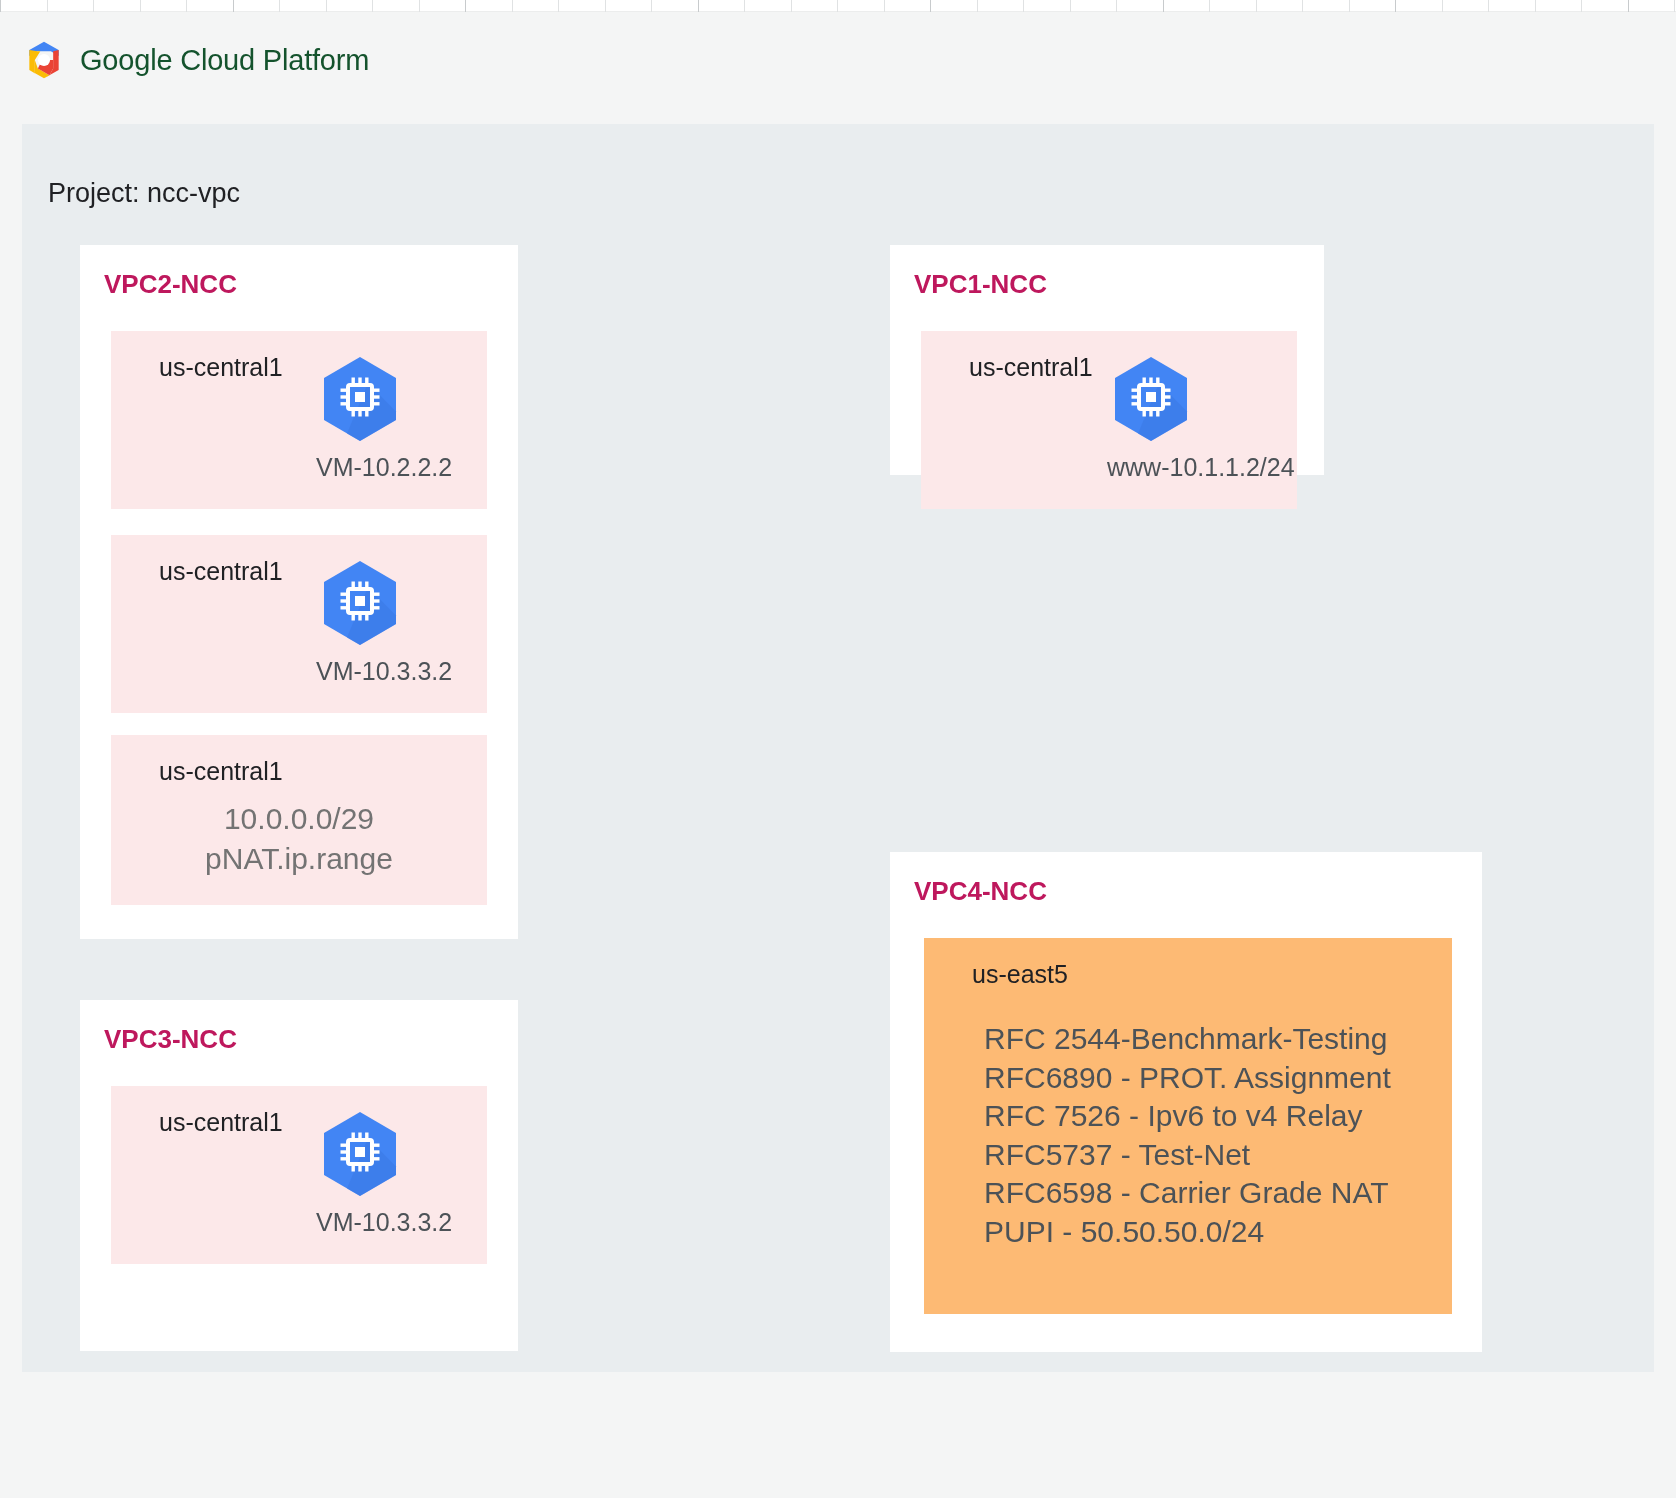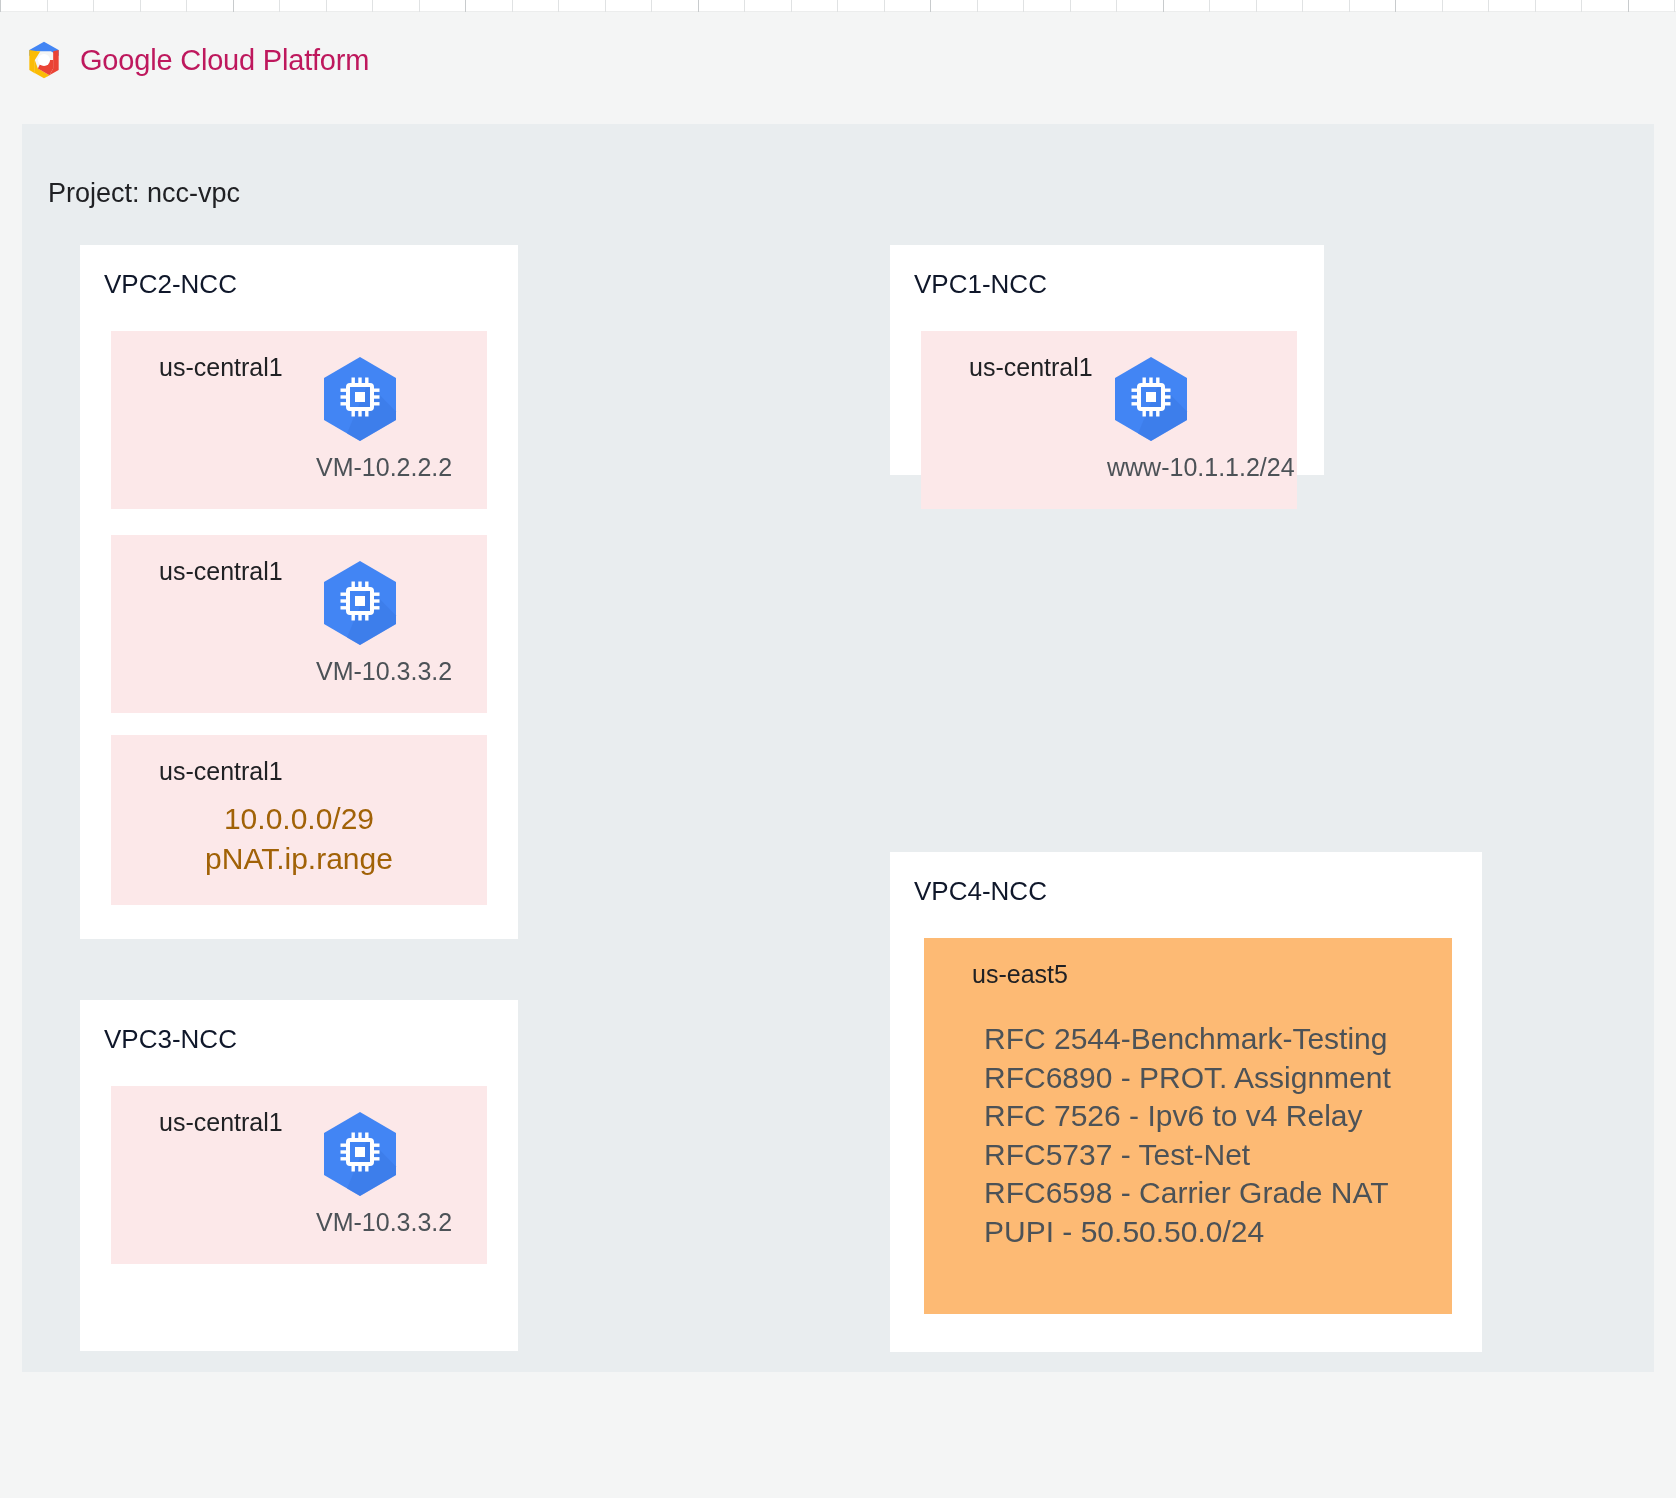--- a/index.html
+++ b/index.html
@@ -53,21 +53,21 @@
     height: 46px;
   }
   .gcp-logo {
     width: 44px;
     height: 44px;
     margin-right: 14px;
     flex: none;
   }
   .gcp-wordmark {
     font-size: 29px;
-    color: #be185d;
+    color: #14532d;
     letter-spacing: -0.2px;
     white-space: nowrap;
   }
 
   
   .project {
     position: absolute;
     left: 22px;
     top: 112px;
     width: 1632px;
@@ -88,21 +88,22 @@
   .vpc {
     position: absolute;
     background: #ffffff;
     box-sizing: border-box;
   }
   .vpc-title {
     position: absolute;
     left: 24px;
     top: 24px;
     font-size: 26px;
-    color: #0f172a;
+    color: #be185d;
+    font-weight: bold;
   }
 
   #vpc2 { left: 58px;  top: 121px;  width: 438px;  height: 694px; }
   #vpc1 { left: 868px; top: 121px;  width: 434px;  height: 230px; }
   #vpc3 { left: 58px;  top: 876px;  width: 438px;  height: 351px; }
   #vpc4 { left: 868px; top: 728px;  width: 592px;  height: 500px; }
 
   
   .subnet {
     position: absolute;
@@ -154,21 +155,21 @@
 
   
   .range-lines {
     position: absolute;
     left: 0;
     top: 64px;
     width: 100%;
     text-align: center;
     font-size: 30px;
     line-height: 40px;
-    color: #a16207;
+    color: #737373;
   }
 
   
   .rfc-list {
     position: absolute;
     left: 60px;
     top: 82px;
     font-size: 30px;
     line-height: 38.5px;
     color: #4c5257;

